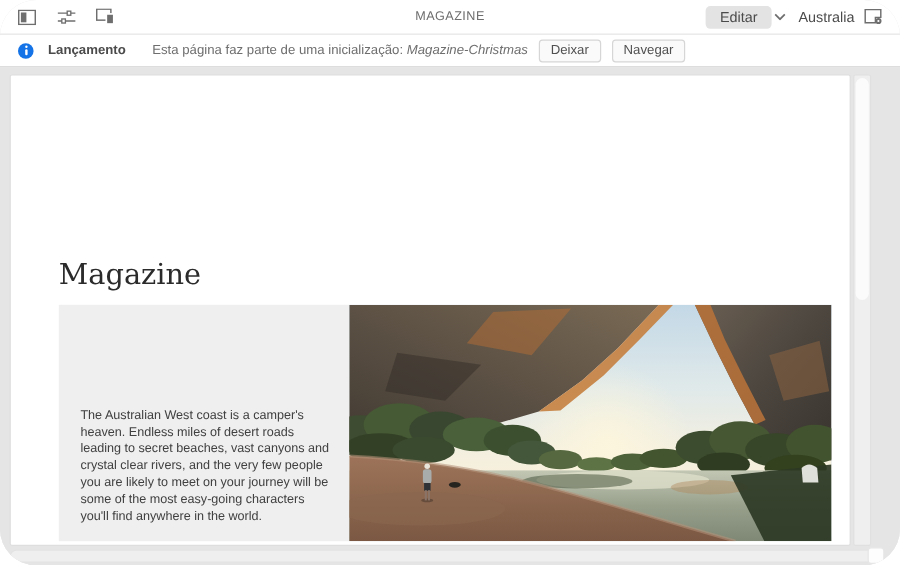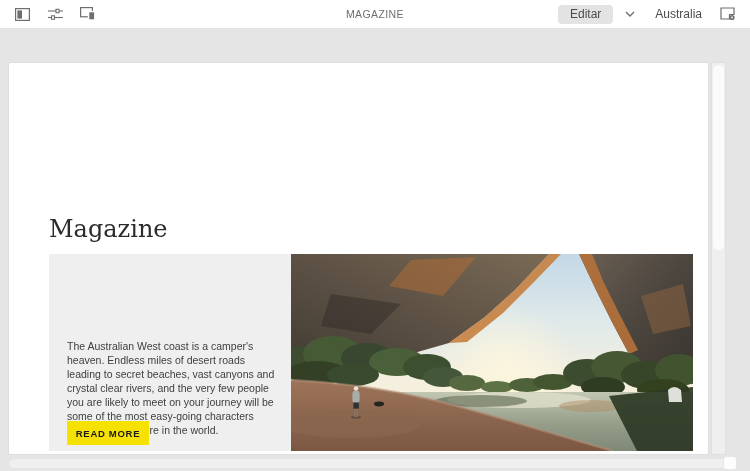--- a/index.html
+++ b/index.html
@@ -1,32 +1,32 @@
 <!DOCTYPE html>
 <html><head>
 <meta charset="utf-8">
 <style>
   html,body{margin:0;padding:0;}
   .app{
     position:relative;width:750px;height:471px;overflow:hidden;
-    background:#e5e5e5;font-family:"Liberation Sans",sans-serif;
+    background:#e5e5e5;font-family:"Liberation Sans",sans-serif;border-radius:30px;
     -webkit-font-smoothing:antialiased;
   }
   
   .toolbar{
     position:absolute;top:0;left:0;right:0;height:28px;background:#ffffff;
     border-bottom:1px solid #e2e2e2;
   }
   .toolbar-left{position:absolute;left:10px;top:0;height:28px;display:flex;align-items:center;gap:9px;}
   .tb-icon{width:24px;height:22px;display:flex;align-items:center;justify-content:center;cursor:pointer;}
   .toolbar-title{
     position:absolute;left:0;right:0;top:0;height:28px;display:flex;align-items:center;justify-content:center;
     font-size:10.5px;color:#6e6e6e;letter-spacing:.4px;pointer-events:none;
   }
-  .toolbar-right{position:absolute;right:10px;top:0;height:28px;display:flex;align-items:center;gap:10px;}
+  .toolbar-right{position:absolute;right:10px;top:0;height:28px;display:flex;align-items:center;}
   .edit-btn{
     background:#e3e3e3;border:none;border-radius:4px;height:19px;padding:0 12px;
     font-size:12px;color:#4b4b4b;font-family:inherit;cursor:pointer;display:flex;align-items:center;
   }
   .chevron-wrap{display:flex;align-items:center;cursor:pointer;padding:0 2px;}
   .preview-btn{
     background:none;border:none;font-size:12px;color:#4b4b4b;font-family:inherit;cursor:pointer;
     padding:0 4px;margin-left:4px;
   }
   
@@ -132,30 +132,42 @@
       <span class="tb-icon">
         <svg width="16" height="14" viewBox="0 0 16 14">
           <path d="M1 1 H14 V7.5 H9.5 V12 H1 Z" fill="none" stroke="#6e6e6e" stroke-width="1.2"></path>
           <circle cx="12" cy="10.5" r="2.6" fill="#6e6e6e"></circle>
           <circle cx="12" cy="10.5" r="0.9" fill="#ffffff"></circle>
         </svg>
       </span>
     </div>
   </div>
 
+  <div class="notifbar">
+    <span class="info-icon">
+        <span class="dot"></span>
+        <span class="bar"></span>
+      </span>
+    <span class="notif-badge">Lançamento</span>
+    <span class="notif-msg">
+      <span>Esta página faz parte de uma inicialização:</span>
+      <span class="launch-name">Magazine-Christmas</span>
+    </span>
+    <button class="notif-btn">Deixar</button>
+    <button class="notif-btn">Navegar</button>
+  </div>
 
   <div class="editor">
 
     <div class="content-panel">
 
       <h1 class="page-heading">Magazine</h1>
 
       <div class="article-card">
         <p class="article-body">The Australian West coast is a camper's heaven. Endless miles of desert roads leading to secret beaches, vast canyons and crystal clear rivers, and the very few people you are likely to meet on your journey will be some of the most easy-going characters you'll find anywhere in the world.</p>
-        <button class="cta-btn">READ MORE</button>
       </div>
 
       <div class="article-image">
         <svg width="402" height="197" viewBox="0 0 402 197" preserveAspectRatio="none">
           <defs>
             <linearGradient id="skyG" x1="0" y1="0" x2="0" y2="1">
               <stop offset="0" stop-color="#c3d8e6"></stop>
               <stop offset="0.45" stop-color="#dfe9ea"></stop>
               <stop offset="0.8" stop-color="#f3efe0"></stop>
               <stop offset="1" stop-color="#f8f0da"></stop>

